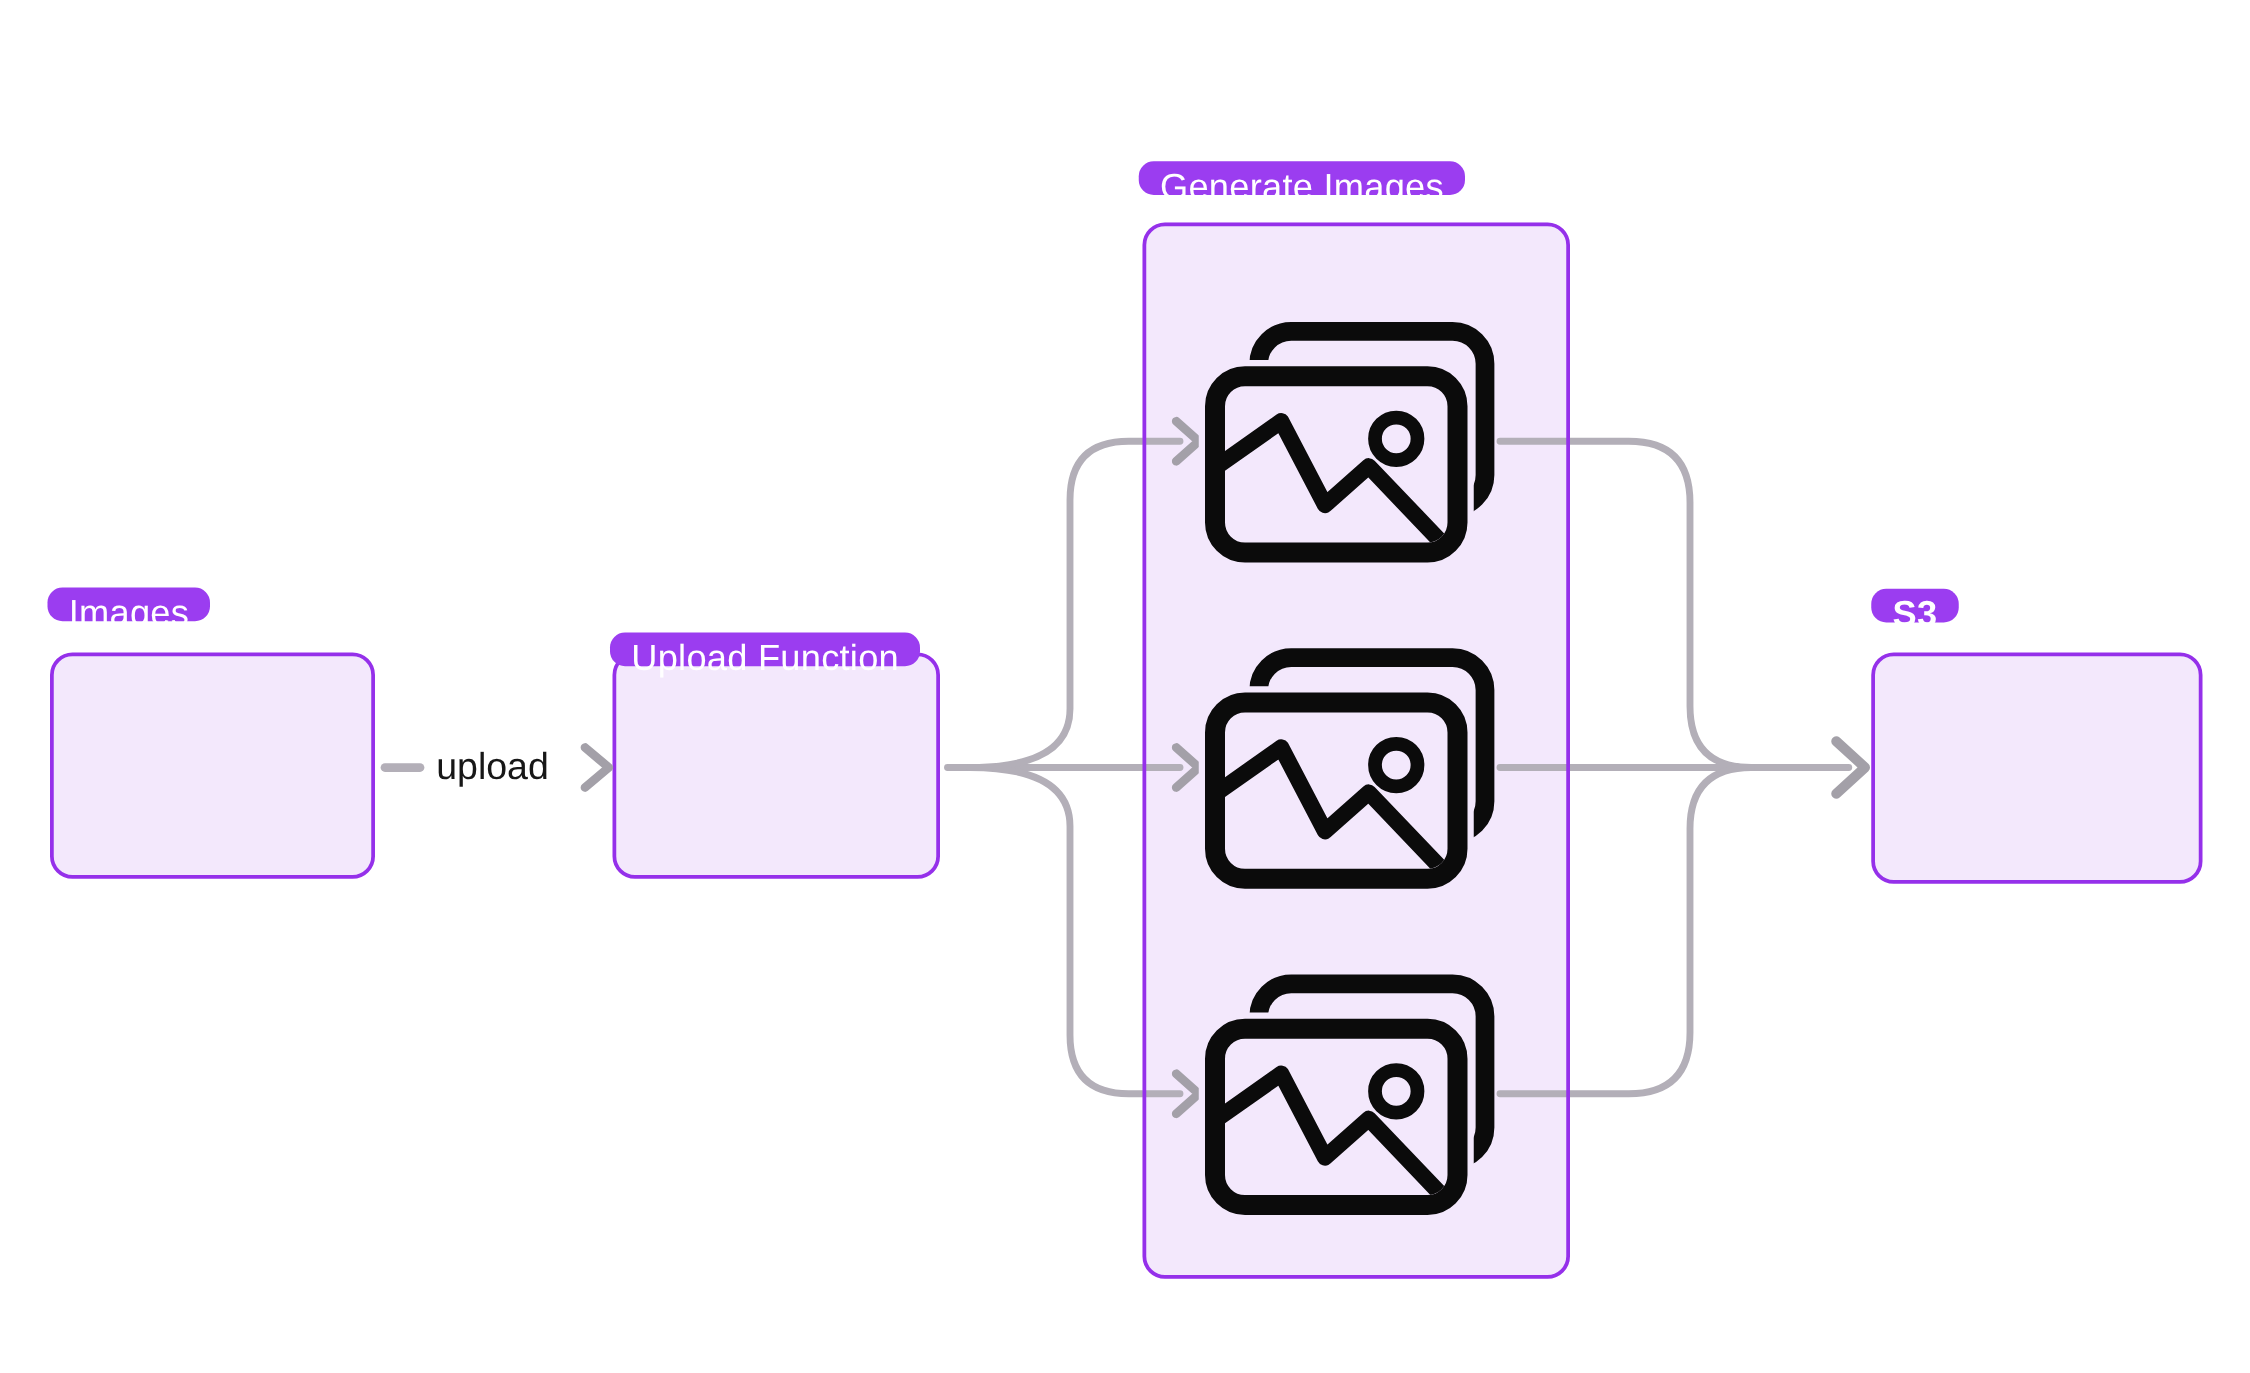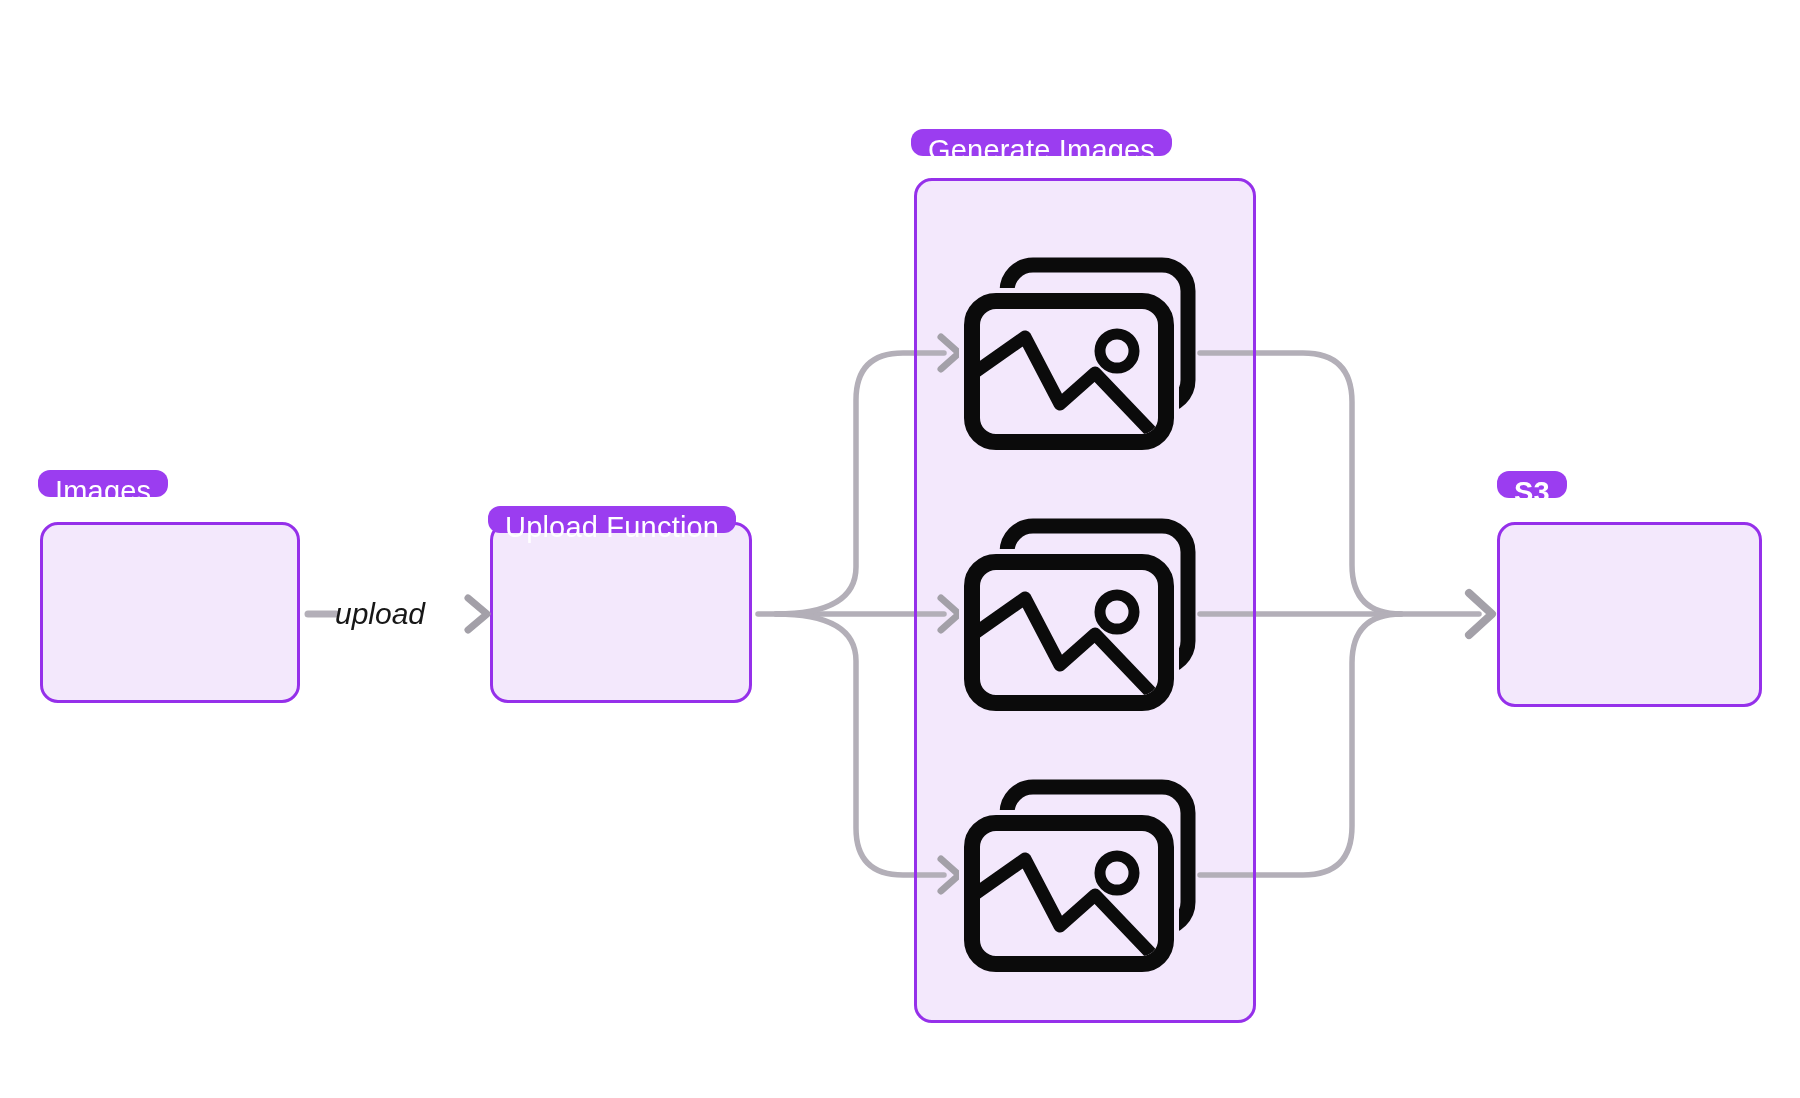--- a/index.html
+++ b/index.html
@@ -89,21 +89,21 @@
 
     <path class="line" d="M 1200 353 L 1303 353 Q 1352 353 1352 402 L 1352 565 Q 1352 614 1401 614"></path>
     <path class="line" d="M 1200 614 H 1479"></path>
     <path class="line" d="M 1200 875 L 1303 875 Q 1352 875 1352 826 L 1352 663 Q 1352 614 1401 614"></path>
     <path class="chev chev-big" d="M 1469 593 L 1492 614 L 1469 635"></path>
   </svg>
 
   <div class="badge" style="left:38px;top:470px;">Images</div>
   <div class="node" style="left:40px;top:522px;width:260px;height:181px;"></div>
 
-  <div class="edge-label" style="left:324px;top:597px;width:112px;font-style:italic;">upload</div>
+  <div class="edge-label" style="left:338px;top:597px;width:112px;">upload</div>
 
   <div class="badge" style="left:488px;top:470px;margin-top:36px;">Upload Function</div>
   <div class="node" style="left:490px;top:522px;width:262px;height:181px;"></div>
 
   <div class="badge" style="left:911px;top:129px;">Generate Images</div>
   <div class="group-fill" style="left:914px;top:178px;width:342px;height:845px;"></div>
   <div class="group-border" style="left:914px;top:178px;width:342px;height:845px;"></div>
 
   <svg class="icon-svg" style="left:955px;top:249px;" viewBox="-8 -8 248 208">
     <use href="#images-glyph"></use>

